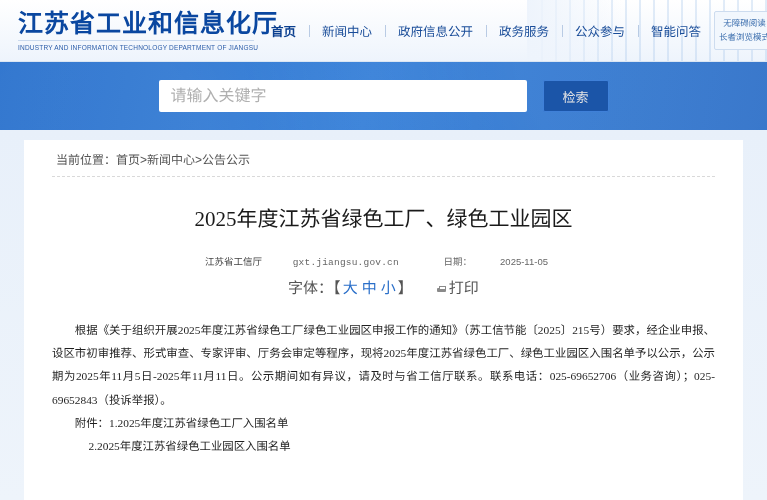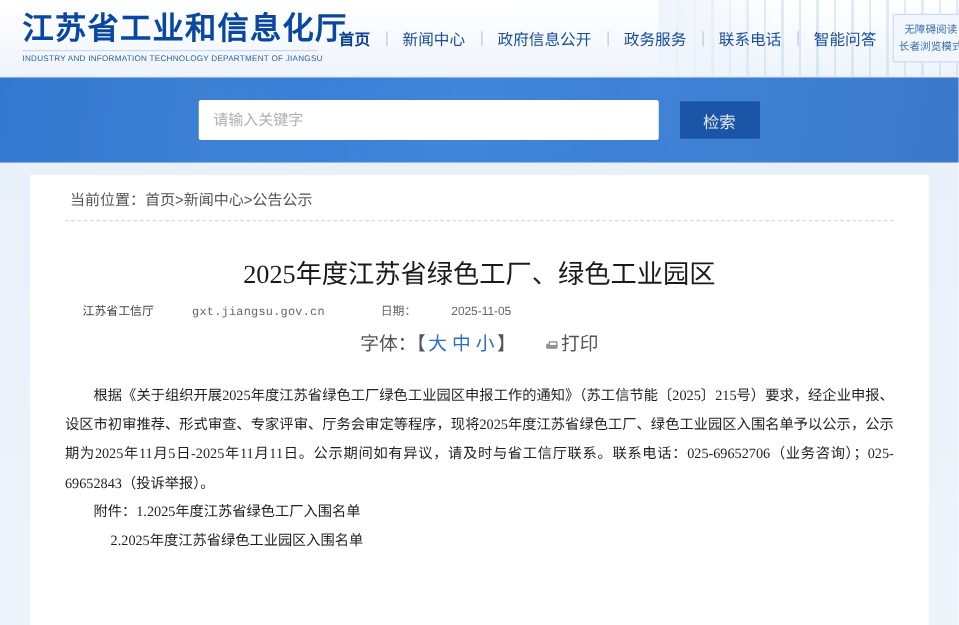--- a/index.html
+++ b/index.html
@@ -115,21 +115,21 @@
     gap: 16px;
     z-index: 2;
   }
   .search-input {
     width: 368px;
     height: 32px;
     border: none;
     border-radius: 2px;
     background: #fff;
     padding: 0 12px;
-    font-size: 12px;
+    font-size: 16px;
     color: #333;
     outline: none;
     font-family: "Liberation Sans", "DejaVu Sans", sans-serif;
   }
   .search-input::placeholder { color: #b0b0b0; }
   .search-btn {
     width: 66px; height: 32px;
     background: #1b55a8;
     border: 1px solid #3f80d8;
     border-radius: 2px;
@@ -163,21 +163,22 @@
     text-align: center;
     font-family: "Liberation Serif", "DejaVu Serif", serif;
     font-size: 21px;
     color: #1a1a1a;
     line-height: 1.55;
     margin: 26px auto 0 auto;
     max-width: 520px;
     font-weight: normal;
   }
   .meta {
-    margin-top: 5px;
+    margin-top: 18px;
+    text-align: center;
     font-size: 9.5px;
     color: #666;
   }
   .meta span { margin: 0 14px; }
   .meta .src { color: #444; }
   .meta .site { font-family: "Liberation Mono","DejaVu Sans Mono",monospace; letter-spacing:.2px;}
   .fontsize-row {
     margin-top: 8px;
     text-align: center;
     font-size: 15px;
@@ -219,21 +220,21 @@
     <div class="logo-cn">江苏省工业和信息化厅</div>
     <div class="logo-rule"></div>
     <div class="logo-en">INDUSTRY AND INFORMATION TECHNOLOGY DEPARTMENT OF JIANGSU</div>
   </div>
 
   <nav class="nav">
     <a href="#" class="active">首页</a>
     <a href="#">新闻中心</a>
     <a href="#">政府信息公开</a>
     <a href="#">政务服务</a>
-    <a href="#">联系电话</a>
+    <a href="#">公众参与</a>
     <a href="#">智能问答</a>
   </nav>
 
   <div class="acc-box">
     <div>无障碍阅读</div>
     <div>长者浏览模式</div>
   </div>
 </div>
 
 <div class="search-banner">

